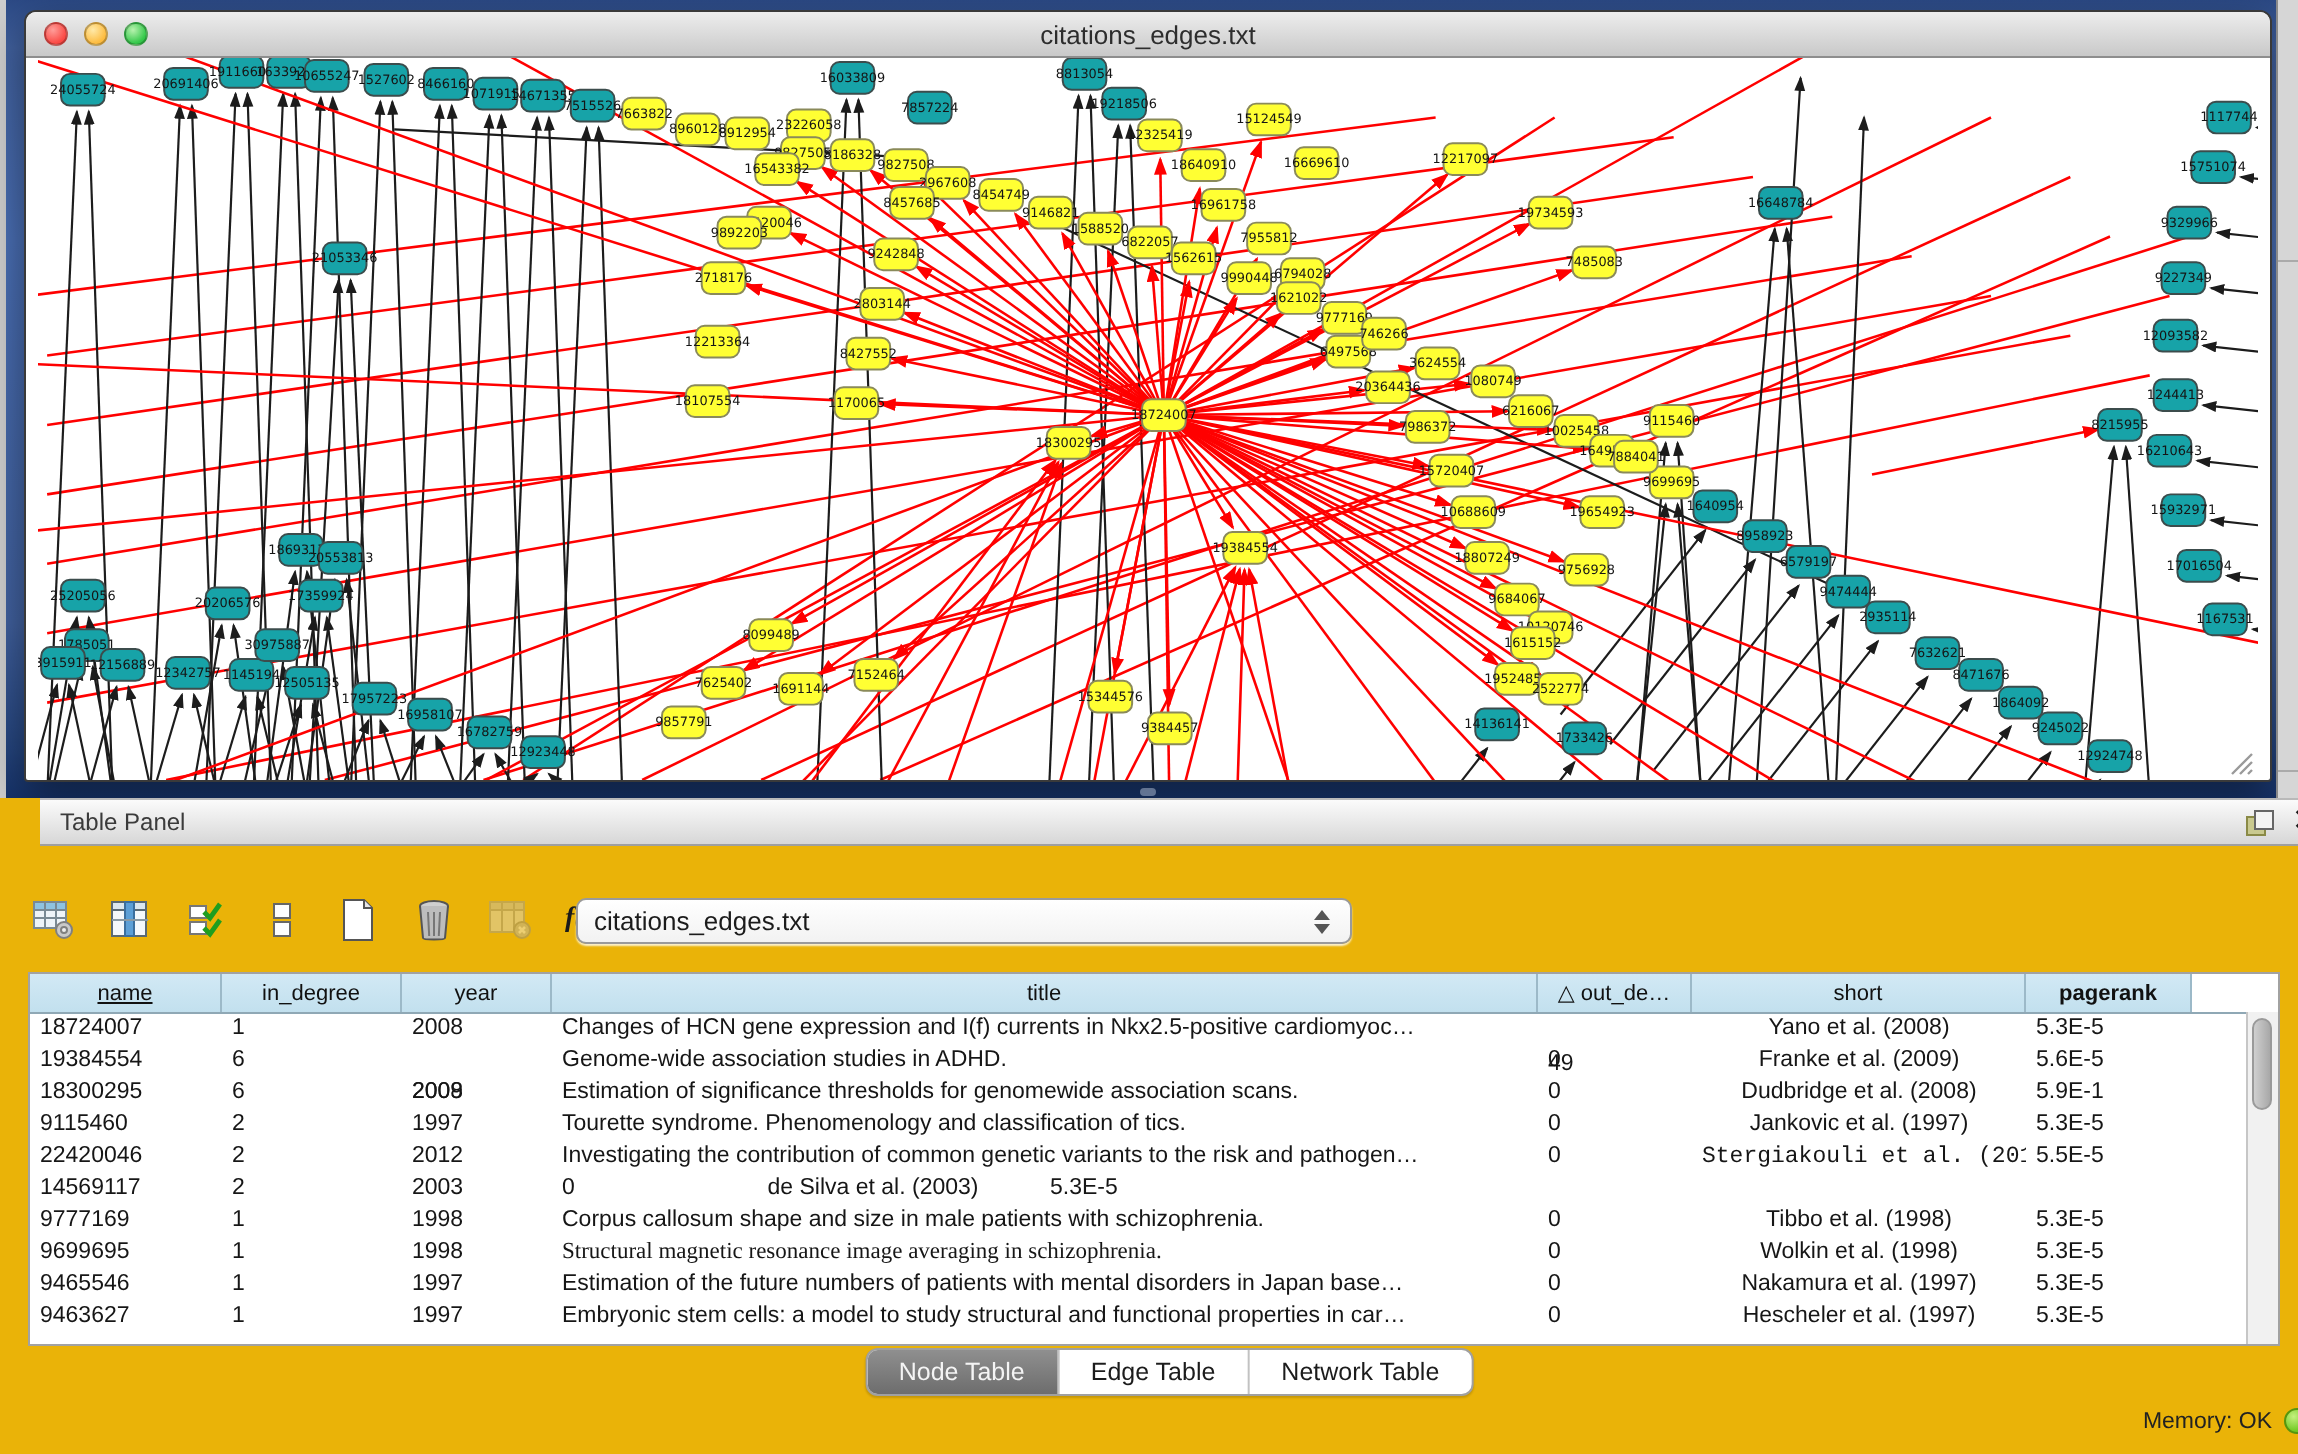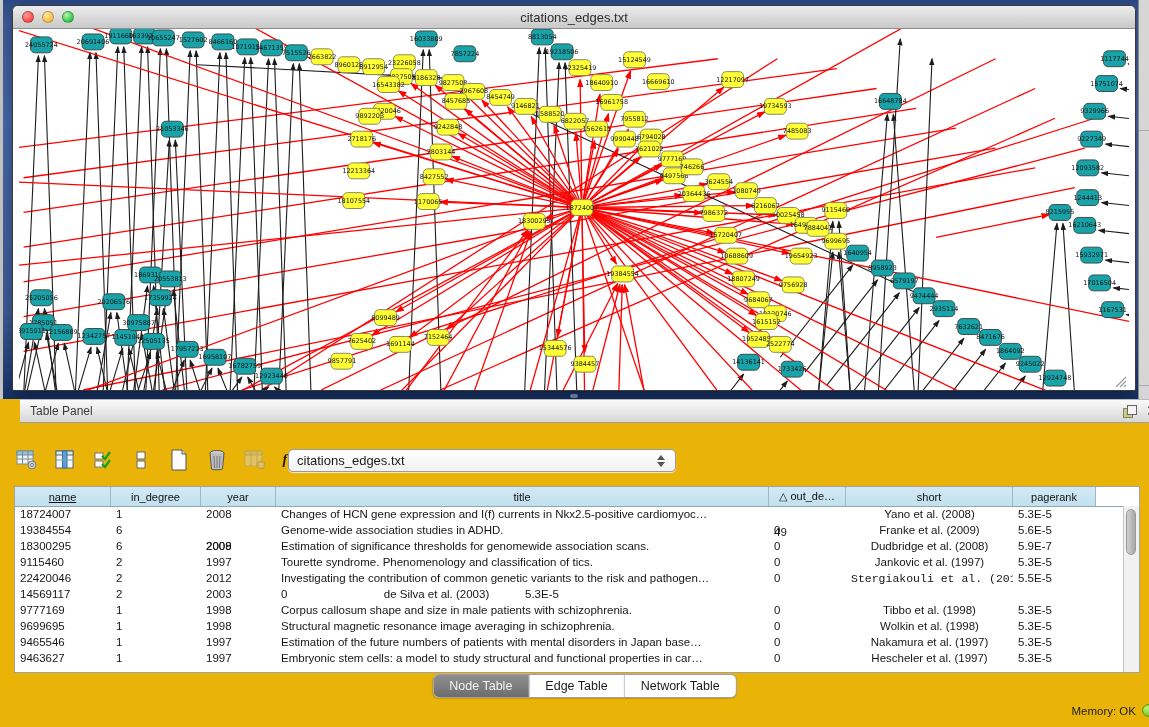--- a/index.html
+++ b/index.html
@@ -686,21 +686,21 @@
   </div>
 
   <div class="data-table">
     <div class="thead" id="thead">
         <div class="th" style="width: 96px; text-decoration: underline;">name</div>
         <div class="th" style="width: 90px;">in_degree</div>
         <div class="th" style="width: 75px;">year</div>
         <div class="th" style="width: 493px;">title</div>
         <div class="th" style="width: 77px;">△ out_de…</div>
         <div class="th" style="width: 167px;">short</div>
-        <div class="th" style="width: 83px;">pagerank</div>
+        <div class="th" style="width: 83px; font-weight: bold;">pagerank</div>
       </div>
     <div class="tbody" id="tbody">
         <div class="tr">
           <div class="td" style="width: 96px;">18724007</div>
           <div class="td" style="width: 90px;">1</div>
           <div class="td" style="width: 75px;">2008</div>
           <div class="td" style="width: 493px;">Changes of HCN gene expression and I(f) currents in Nkx2.5-positive cardiomyoc…</div>
           <div class="td" style="width: 77px; margin-top: 36px;">49</div>
           <div class="td center" style="width: 167px;">Yano et al. (2008)</div>
           <div class="td" style="width: 83px;">5.3E-5</div>
@@ -714,21 +714,21 @@
           <div class="td center" style="width: 167px;">Franke et al. (2009)</div>
           <div class="td" style="width: 83px;">5.6E-5</div>
         </div>
         <div class="tr">
           <div class="td" style="width: 96px;">18300295</div>
           <div class="td" style="width: 90px;">6</div>
           <div class="td" style="width: 75px;">2008</div>
           <div class="td" style="width: 493px;">Estimation of significance thresholds for genomewide association scans.</div>
           <div class="td" style="width: 77px;">0</div>
           <div class="td center" style="width: 167px;">Dudbridge et al. (2008)</div>
-          <div class="td" style="width: 83px;">5.9E-7</div>
+          <div class="td" style="width: 83px;">5.9E-1</div>
         </div>
         <div class="tr">
           <div class="td" style="width: 96px;">9115460</div>
           <div class="td" style="width: 90px;">2</div>
           <div class="td" style="width: 75px;">1997</div>
           <div class="td" style="width: 493px;">Tourette syndrome. Phenomenology and classification of tics.</div>
           <div class="td" style="width: 77px;">0</div>
           <div class="td center" style="width: 167px; text-align: center;">Jankovic et al. (1997)</div>
           <div class="td" style="width: 83px;">5.3E-5</div>
         </div>
@@ -755,21 +755,21 @@
           <div class="td" style="width: 75px;">1998</div>
           <div class="td" style="width: 493px;">Corpus callosum shape and size in male patients with schizophrenia.</div>
           <div class="td" style="width: 77px;">0</div>
           <div class="td center" style="width: 167px;">Tibbo et al. (1998)</div>
           <div class="td" style="width: 83px;">5.3E-5</div>
         </div>
         <div class="tr">
           <div class="td" style="width: 96px;">9699695</div>
           <div class="td" style="width: 90px;">1</div>
           <div class="td" style="width: 75px;">1998</div>
-          <div class="td" style="width: 493px;">Structural magnetic resonance image averaging in schizophrenia.</div>
+          <div class="td" style="width: 493px; font-family: Liberation Serif, serif;">Structural magnetic resonance image averaging in schizophrenia.</div>
           <div class="td" style="width: 77px;">0</div>
           <div class="td center" style="width: 167px;">Wolkin et al. (1998)</div>
           <div class="td" style="width: 83px;">5.3E-5</div>
         </div>
         <div class="tr">
           <div class="td" style="width: 96px;">9465546</div>
           <div class="td" style="width: 90px;">1</div>
           <div class="td" style="width: 75px;">1997</div>
           <div class="td" style="width: 493px;">Estimation of the future numbers of patients with mental disorders in Japan base…</div>
           <div class="td" style="width: 77px;">0</div>

